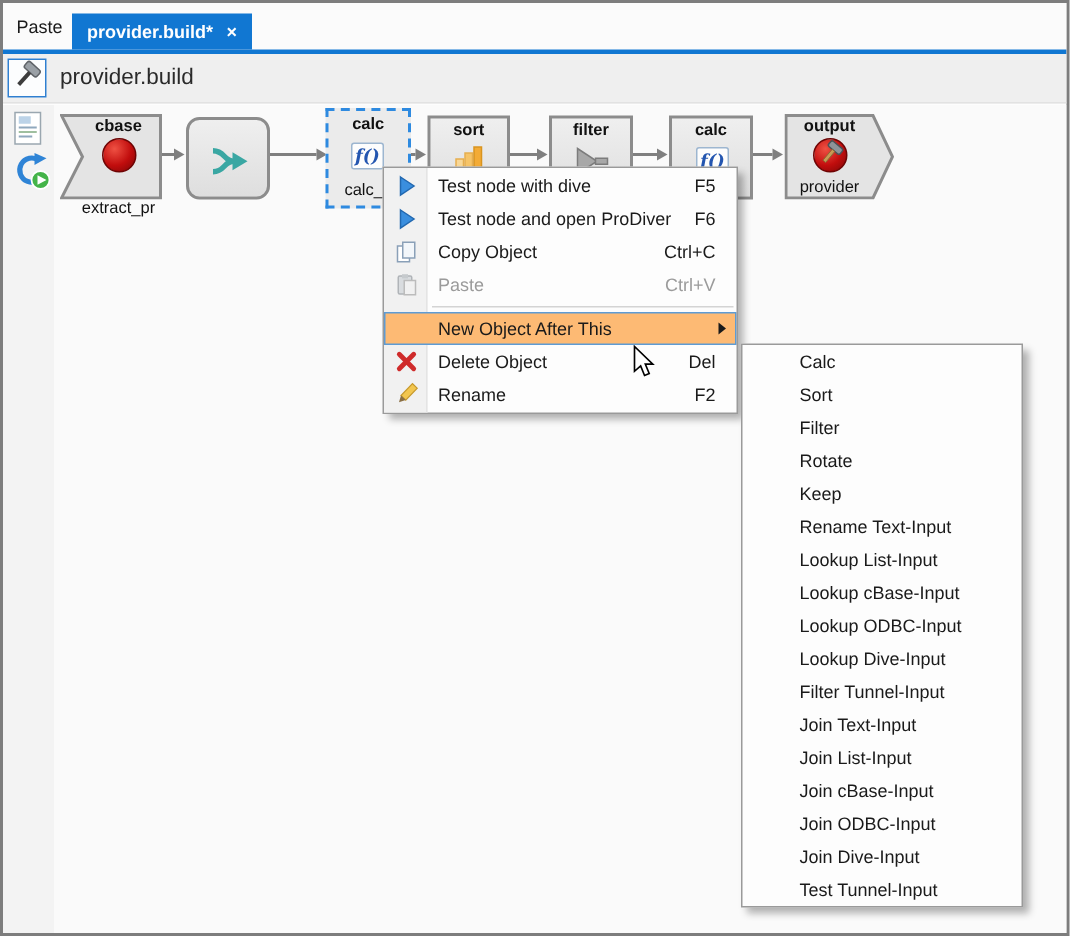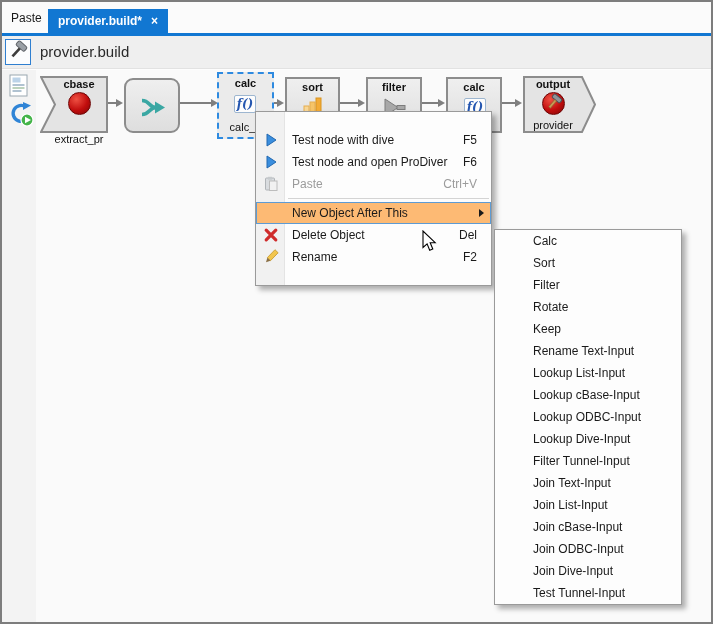--- a/index.html
+++ b/index.html
@@ -46,21 +46,21 @@
 
   
   .arrow { position:absolute; top:100px; height:2px; background:#7f7f7f; }
   .arrow::after { content:""; position:absolute; right:-7px; top:-3px; width:0; height:0;
                   border-left:7px solid #7f7f7f; border-top:4px solid transparent;
                   border-bottom:4px solid transparent; }
 
   
   .menu { position:absolute; left:253px; top:109px; width:237px; background:#fdfdfd;
           border:1px solid #9a9a9a; box-shadow:4px 4px 5px rgba(0,0,0,0.3); z-index:10;
-          padding:17px 0; }
+          padding:1px 0; }
   .menu-gutter { position:absolute; left:0; top:0; bottom:0; width:29px; background:#f1f1f1;
                  border-right:1px solid #e4e4e4; }
   .menu-item { position:relative; height:22px; display:flex; align-items:center; font-size:12px; color:#1a1a1a; }
   .mi-icon { width:29px; flex:0 0 29px; display:flex; align-items:center; justify-content:center; }
   .mi-label { margin-left:7px; }
   .mi-shortcut { margin-left:auto; margin-right:14px; }
   .menu-sep { height:1px; background:#d4d4d4; margin:3px 2px 3px 32px; }
   .menu-item.disabled { color:#9b9b9b; }
   .menu-item.highlight { background:#fdba74; box-shadow:inset 0 0 0 1px #5e9bd3;text-align:right; }
   .sub-arrow { position:absolute; right:7px; top:7px; width:0; height:0;
@@ -215,20 +215,30 @@
       <span class="mi-icon">
         <svg width="16" height="16" viewBox="0 0 16 16">
             <polygon points="4,2 13,8 4,14" fill="#3a8ede" stroke="#2268b0"></polygon>
           </svg>
       </span>
       <span class="mi-label">Test node and open ProDiver</span>
       <span class="mi-shortcut">F6</span>
     </div>
 
 
+    <div class="menu-item">
+      <span class="mi-icon">
+        <svg width="16" height="16" viewBox="0 0 16 16">
+          <rect x="2" y="4" width="8" height="10.5" fill="#fff" stroke="#8aa0b8"></rect>
+          <rect x="5.5" y="1.5" width="8" height="10.5" fill="#f2f6fa" stroke="#8aa0b8"></rect>
+        </svg>
+      </span>
+      <span class="mi-label">Copy Object</span>
+      <span class="mi-shortcut">Ctrl+C</span>
+    </div>
 
     <div class="menu-item disabled">
       <span class="mi-icon">
         <svg width="16" height="16" viewBox="0 0 16 16">
           <rect x="2.5" y="2" width="9" height="12" rx="1" fill="#d9dcdf" stroke="#b0b4b8"></rect>
           <rect x="5" y="0.8" width="4" height="2.8" fill="#c6cacd"></rect>
           <rect x="6.5" y="5" width="7.5" height="9.5" fill="#f1f1f1" stroke="#bcbcbc"></rect>
         </svg>
       </span>
       <span class="mi-label">Paste</span>

